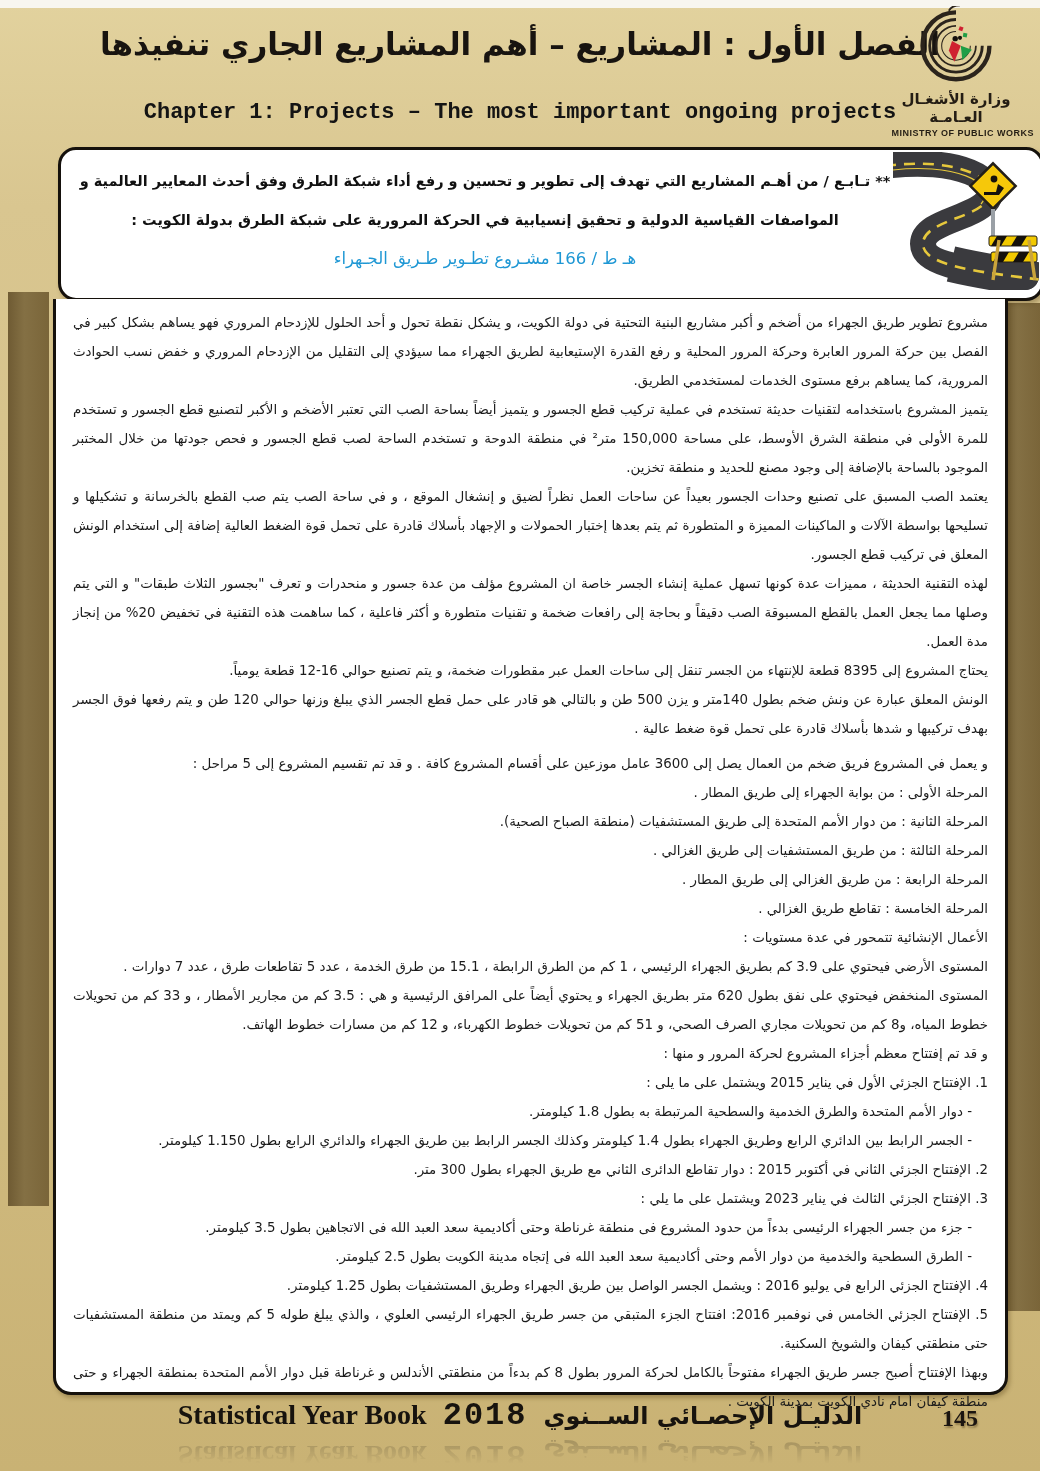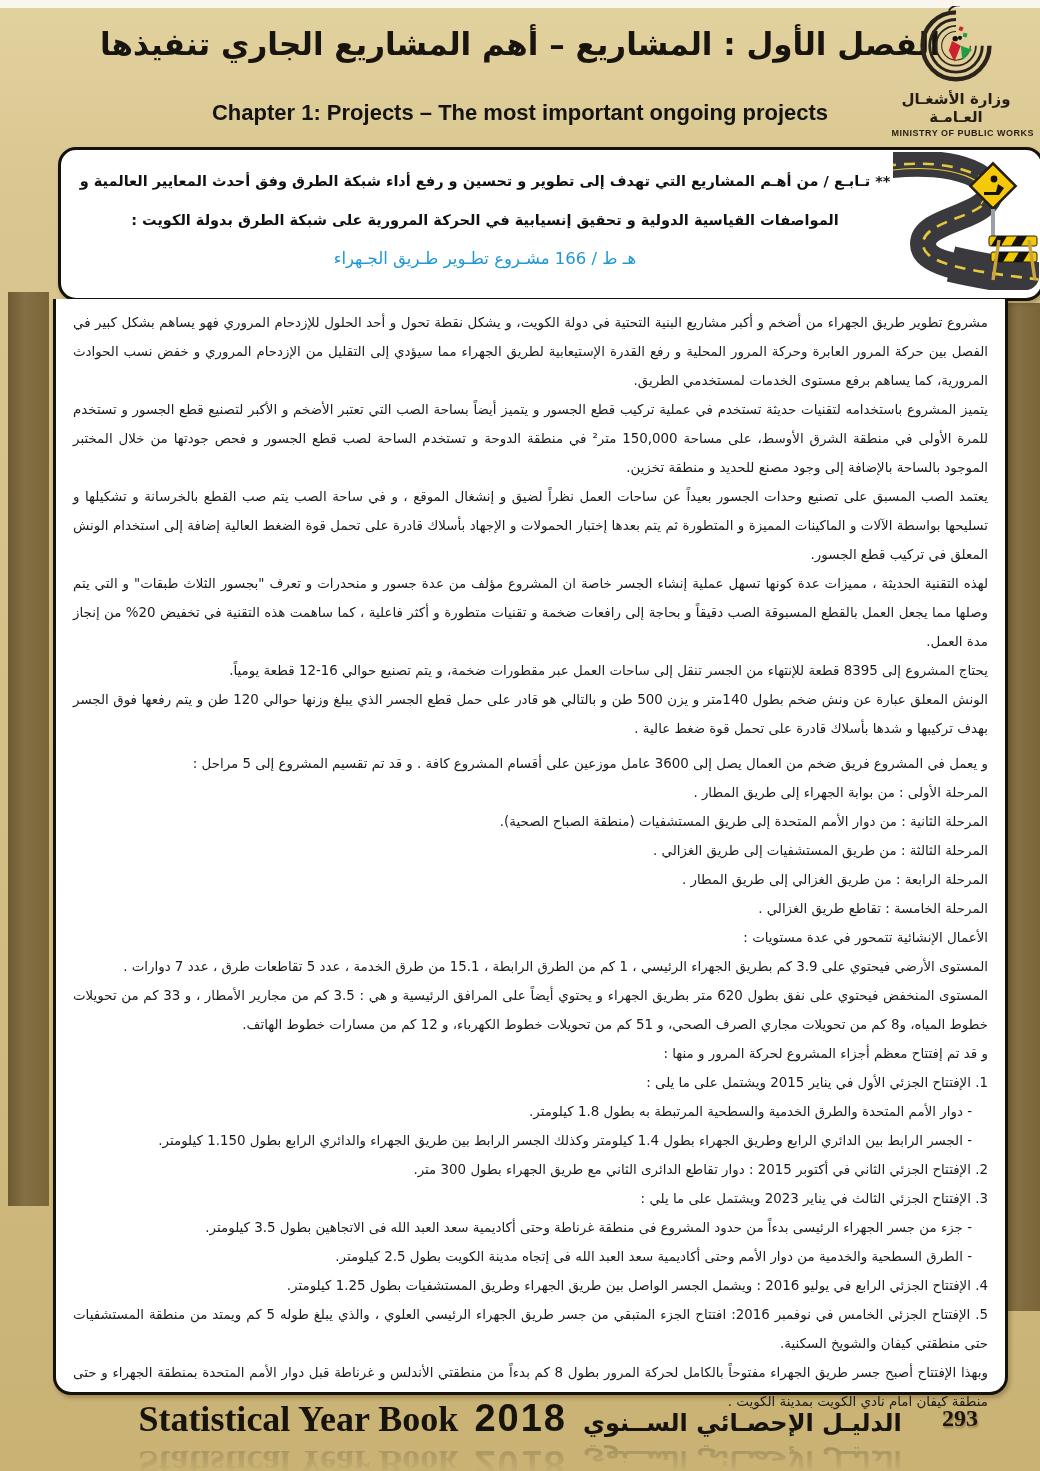--- a/index.html
+++ b/index.html
@@ -8,21 +8,21 @@
         font-family:"DejaVu Sans",sans-serif;}
   .top-strip{position:absolute;top:0;left:0;width:1040px;height:8px;background:#f8f6ef;}
   
   .band{position:absolute;background:linear-gradient(90deg,#6f5b33,#847044 40%,#7a6539);}
   .band-left{left:8px;top:292px;width:41px;height:914px;}
   .band-right{left:1003px;top:303px;width:37px;height:1008px;}
   
   .hdr-ar{position:absolute;top:26px;left:0;width:1040px;text-align:center;direction:rtl;
           font-weight:bold;font-size:31px;color:#181410;letter-spacing:1px;}
   .hdr-en{position:absolute;top:100px;left:0;width:1040px;text-align:center;
-          font-family:Liberation Sans, sans-serif;font-weight:bold;font-size:22px;color:#141414;}
+          font-family:Liberation Mono, monospace;font-weight:bold;font-size:22px;color:#141414;}
   .logo{position:absolute;left:878px;top:6px;width:156px;text-align:center;}
   .logo svg{display:block;margin:0 auto;}
   .logo .ar{font-size:15px;font-weight:bold;color:#241d14;direction:rtl;margin-top:-2px;}
   .logo .en{font-size:9px;font-weight:bold;color:#241d14;letter-spacing:.5px;margin-top:2px;
             font-family:"Liberation Sans",sans-serif;text-align:right;}
   
   .intro-box{position:absolute;left:58px;top:147px;width:944px;height:148px;background:#fff;
              border:3px solid #15110c;border-radius:18px;box-shadow:2px 3px 4px rgba(80,60,20,.35);padding-left:36px;}
   .intro-text{position:absolute;top:12px;right:150px;left:18px;direction:rtl;text-align:center;
               font-weight:bold;font-size:14.5px;line-height:39px;color:#111;}
@@ -33,22 +33,22 @@
   .content-box{position:absolute;left:53px;top:299px;width:949px;height:1093px;background:#fff;
                border:3px solid #15110c;border-top:none;border-radius:0 0 18px 18px;
                box-shadow:2px 3px 4px rgba(80,60,20,.35);}
   .body-text{padding:9px 17px 0 17px;direction:rtl;color:#1b1b1b;font-size:13.4px;line-height:29px;}
   .para{text-align:right;}
   .para.just{text-align:justify;}
   .para.dash{padding-right:16px;}
   
   .footer{position:absolute;top:1397px;left:0;width:1040px;}
   .footer-line{display:flex;justify-content:center;align-items:baseline;gap:16px;direction:ltr;}
-  .f-en{font-family:"Liberation Serif",serif;font-weight:bold;font-size:36px;color:#17130e;}
-  .f-year{font-family:Liberation Sans, sans-serif;font-weight:bold;font-size:38px;color:#17130e;letter-spacing:2px;}
+  .f-en{font-family:"Liberation Serif",serif;font-weight:bold;font-size:28px;color:#17130e;}
+  .f-year{font-family:Liberation Mono, monospace;font-weight:bold;font-size:32px;color:#17130e;letter-spacing:2px;}
   .f-ar{font-weight:bold;font-size:24px;color:#17130e;direction:rtl;}
   .page-num{position:absolute;right:62px;top:8px;font-family:"Liberation Serif",serif;
             font-weight:bold;font-size:24px;color:#1b1510;text-shadow:1px 2px 2px rgba(60,40,10,.4);}
   .footer-reflect{transform:scaleY(-1);opacity:.22;filter:blur(.6px);margin-top:2px;
       -webkit-mask-image:linear-gradient(to bottom,transparent 25%,#000 95%);
       mask-image:linear-gradient(to bottom,transparent 25%,#000 95%);}
 </style>
 </head>
 <body>
 
@@ -145,15 +145,15 @@
     <div class="footer-line">
       <span class="f-en">Statistical Year Book</span>
       <span class="f-year">2018</span>
       <span class="f-ar">الدليـل الإحصـائي الســنوي</span>
     </div>
     <div class="footer-line footer-reflect">
       <span class="f-en">Statistical Year Book</span>
       <span class="f-year">2018</span>
       <span class="f-ar">الدليـل الإحصـائي الســنوي</span>
     </div>
-    <div class="page-num">293</div>
+    <div class="page-num">145</div>
   </div>
 </div>
 
 </body></html>

